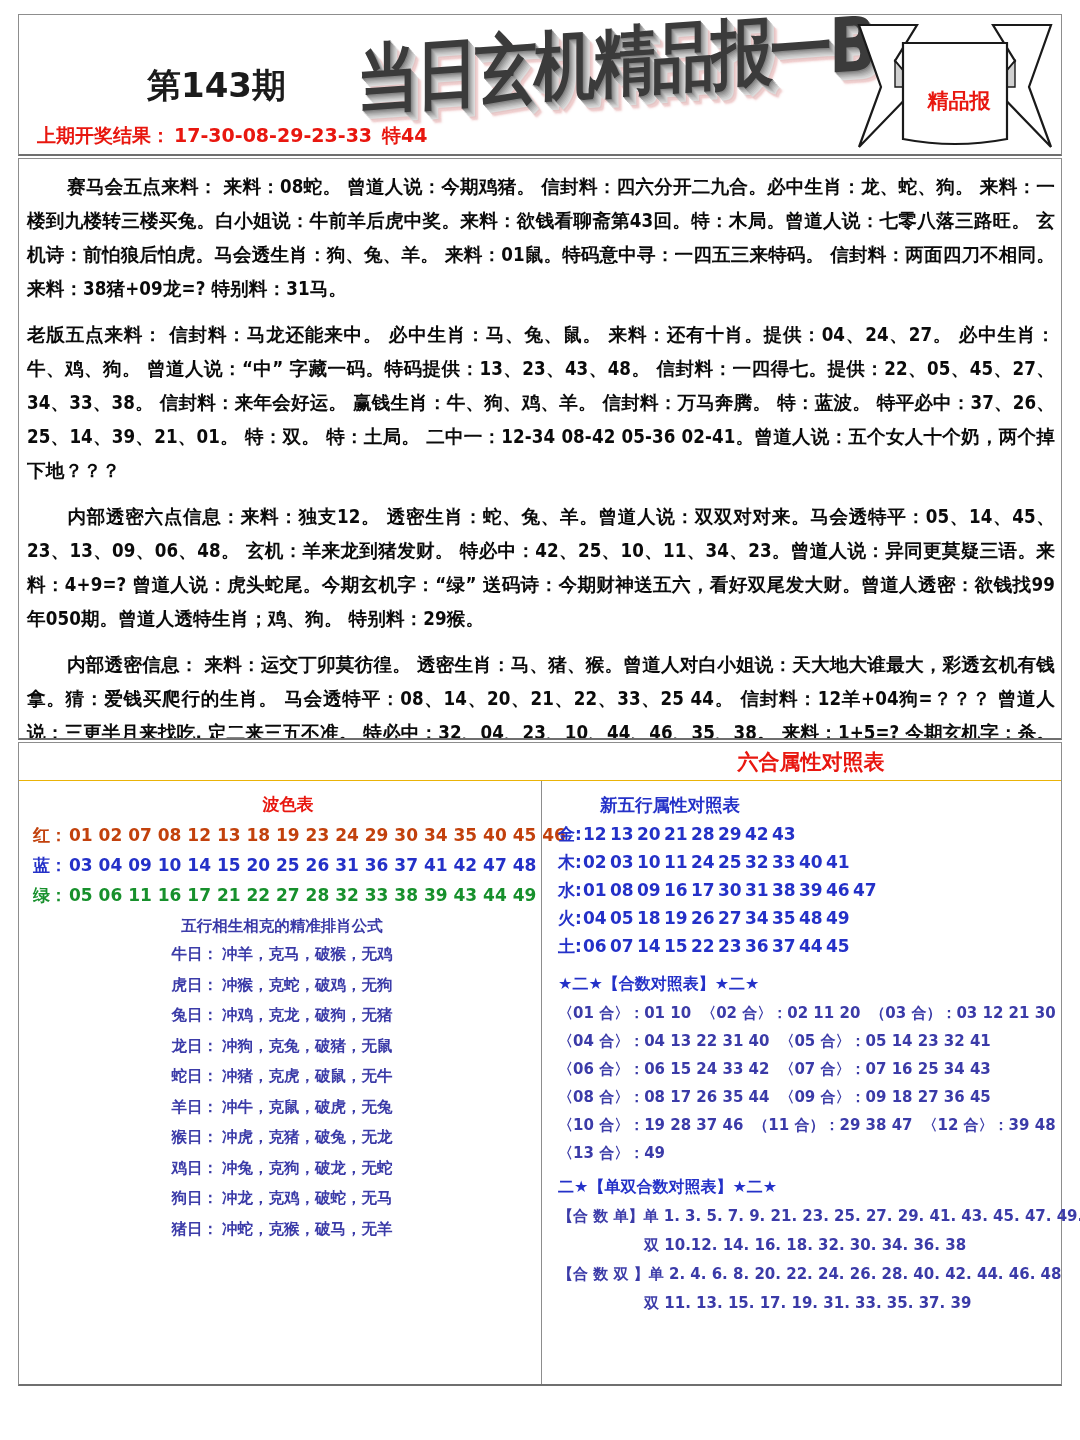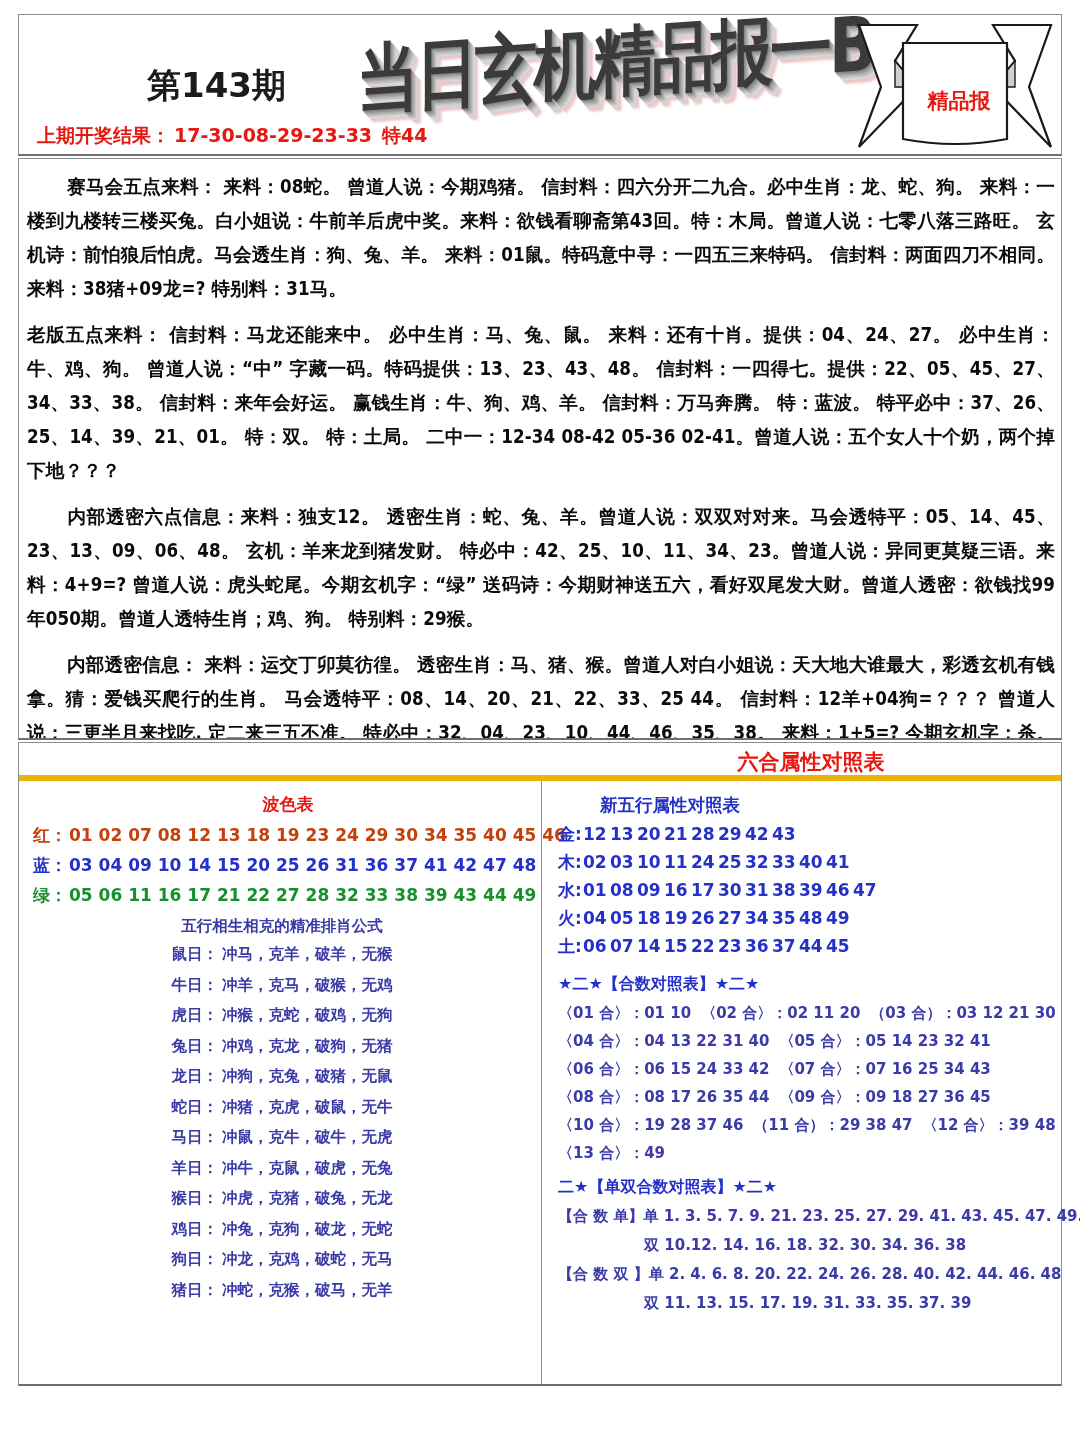--- a/index.html
+++ b/index.html
@@ -96,21 +96,21 @@
     box-sizing:border-box;
     height:644px;
     display:flex;
     flex-direction:column;
     background:#fff;
   }
   .tables-title{
     height:38px;line-height:38px;
     text-align:center;
     font-size:21px;font-weight:700;color:#e8170f;
-    border-bottom:6px solid #eab308;
+    border-bottom:1px solid #eab308;
     box-sizing:border-box;
     padding-left:52%;
     white-space:nowrap;
   }
   .cols{display:flex;flex:1;min-height:0;}
   .colL{width:50.2%;box-sizing:border-box;border-right:1px solid #8d8d8d;padding:10px 10px 0 14px;text-align:center;}
   .colR{flex:1;box-sizing:border-box;padding:10px 10px 0 16px;}
 
   .bose-title{font-size:17px;font-weight:700;color:#e8170f;margin:2px 0 4px 12px;}
   .bose-row{font-size:17px;font-weight:700;line-height:30px;white-space:nowrap;}
@@ -193,27 +193,25 @@
       <div class="colL">
         <div class="bose-title">波色表</div>
         <div id="bose-rows">
             <div class="bose-row" style="color: #c2410c;"><span class="k">红：</span><span>01 02 07 08 12 13 18 19 23 24 29 30 34 35 40 45 46</span></div>
             <div class="bose-row" style="color: rgb(36, 49, 200);"><span class="k">蓝：</span><span>03 04 09 10 14 15 20 25 26 31 36 37 41 42 47 48</span></div>
             <div class="bose-row" style="color: rgb(23, 144, 44);"><span class="k">绿：</span><span>05 06 11 16 17 21 22 27 28 32 33 38 39 43 44 49</span></div>
           </div>
 
         <div class="formula-title">五行相生相克的精准排肖公式</div>
         <div id="zodiac-rows">
-            <div class="zrow"><span class="zd">鼠日：</span><span>冲马，克羊，破羊，无猴</span></div>
             <div class="zrow"><span class="zd">牛日：</span><span>冲羊，克马，破猴，无鸡</span></div>
             <div class="zrow"><span class="zd">虎日：</span><span>冲猴，克蛇，破鸡，无狗</span></div>
             <div class="zrow"><span class="zd">兔日：</span><span>冲鸡，克龙，破狗，无猪</span></div>
             <div class="zrow"><span class="zd">龙日：</span><span>冲狗，克兔，破猪，无鼠</span></div>
             <div class="zrow"><span class="zd">蛇日：</span><span>冲猪，克虎，破鼠，无牛</span></div>
-            <div class="zrow"><span class="zd">马日：</span><span>冲鼠，克牛，破牛，无虎</span></div>
             <div class="zrow"><span class="zd">羊日：</span><span>冲牛，克鼠，破虎，无兔</span></div>
             <div class="zrow"><span class="zd">猴日：</span><span>冲虎，克猪，破兔，无龙</span></div>
             <div class="zrow"><span class="zd">鸡日：</span><span>冲兔，克狗，破龙，无蛇</span></div>
             <div class="zrow"><span class="zd">狗日：</span><span>冲龙，克鸡，破蛇，无马</span></div>
             <div class="zrow"><span class="zd">猪日：</span><span>冲蛇，克猴，破马，无羊</span></div>
           </div>
       </div>
 
       <div class="colR">
         <div class="wx-title">新五行属性对照表</div>

